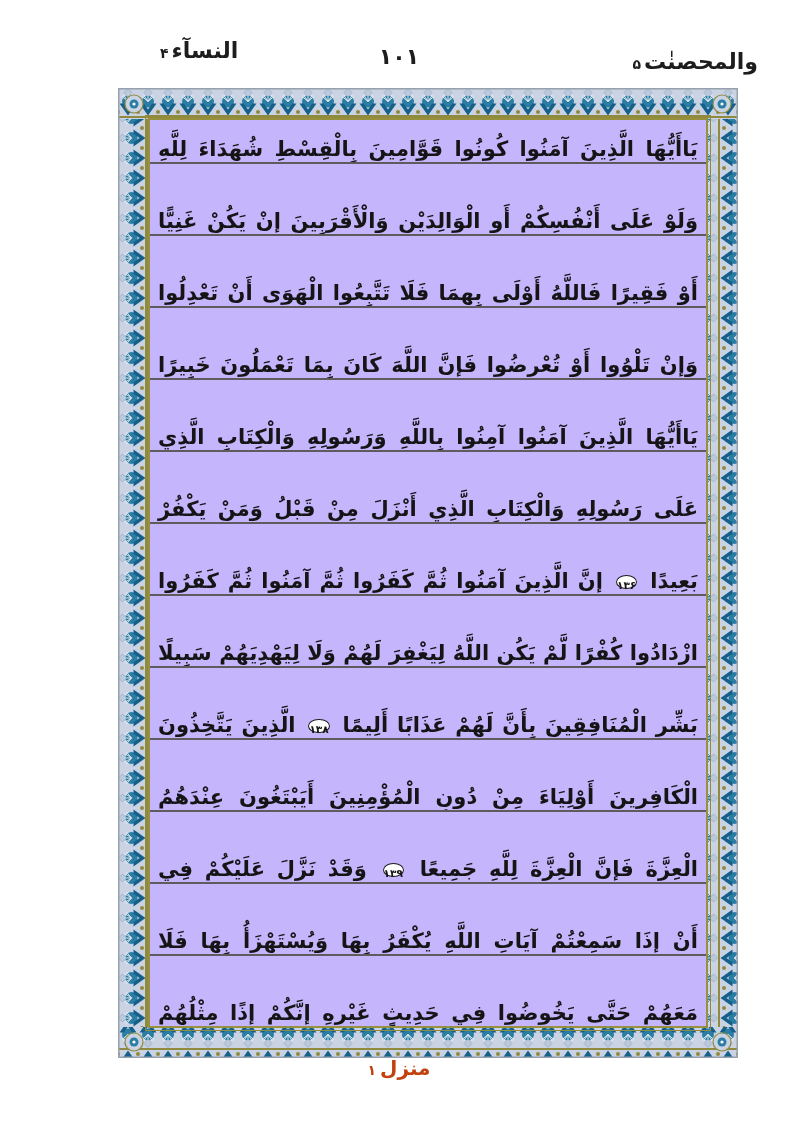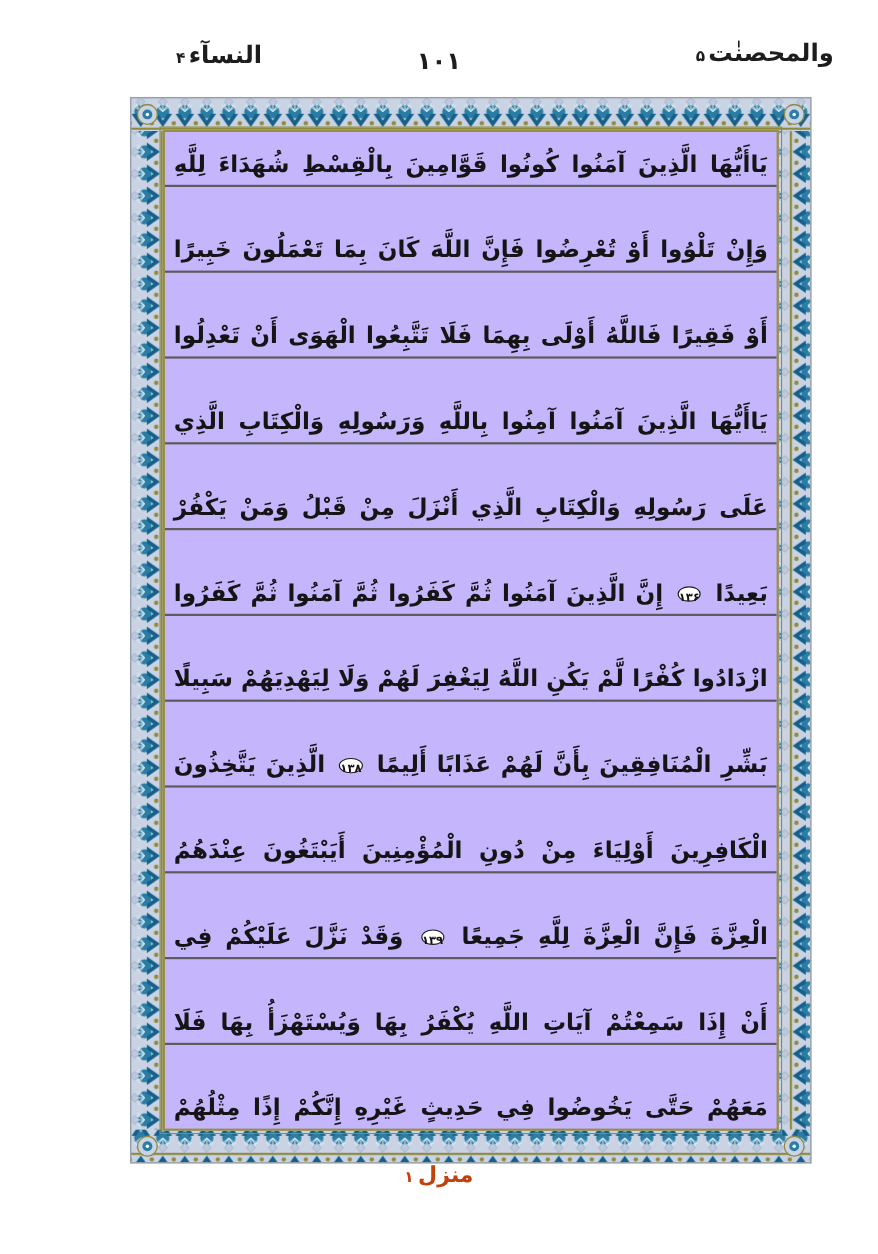--- a/index.html
+++ b/index.html
@@ -7,21 +7,21 @@
     position:relative;
     width:798px;height:1140px;
     background:#ffffff;
     font-family:"DejaVu Sans", sans-serif;
     overflow:hidden;
   }
   
   .runhead{position:absolute;top:36px;left:0;width:798px;height:42px;color:#1d1d1d;}
   .runhead .lbl{position:absolute;font-size:22px;font-weight:700;direction:rtl;white-space:nowrap;}
   .runhead .num{font-size:14px;font-weight:700;margin-right:3px;}
-  .juz-pos{right:40px;top:0;margin-left:19px;}
+  .juz-pos{right:40px;top:13px;margin-left:19px;}
   .pagenum-pos{left:50%;top:8px;transform:translateX(-50%);font-size:20px;}
   .surah-pos{left:160px;top:2px;}
   
   .frame{position:absolute;left:118px;top:88px;width:620px;height:970px;}
   .frame svg{position:absolute;inset:0;display:block;}
   .text-area{
     position:absolute;left:30px;top:30px;right:30px;bottom:30px;
     background:#c4b5fd;
     border:2px solid #97913e;
     outline:1px solid #8f8a3e;outline-offset:2px;
@@ -120,22 +120,23 @@
           <circle cx="16" cy="954" r="1.6" fill="#fff"></circle>
         <circle cx="604" cy="954" r="9" fill="#c9d3e3" stroke="#8f8a3e" stroke-width="1.2"></circle>
           <circle cx="604" cy="954" r="4.5" fill="#2b7da4"></circle>
           <circle cx="604" cy="954" r="1.6" fill="#fff"></circle>
       </g>
       <rect x="0.75" y="0.75" width="618.5" height="968.5" fill="none" stroke="#97a1ad" stroke-width="1.5"></rect>
     </svg>
 
     <div class="text-area">
         <div class="qline"><span>يَاأَيُّهَا الَّذِينَ آمَنُوا كُونُوا قَوَّامِينَ بِالْقِسْطِ شُهَدَاءَ لِلَّهِ</span> </div>
+        <div class="qline"><span>وَلَوْ عَلَى أَنْفُسِكُمْ أَوِ الْوَالِدَيْنِ وَالْأَقْرَبِينَ إِنْ يَكُنْ غَنِيًّا</span> </div>
+        <div class="qline"><span>أَوْ فَقِيرًا فَاللَّهُ أَوْلَى بِهِمَا فَلَا تَتَّبِعُوا الْهَوَى أَنْ تَعْدِلُوا</span> </div>
         <div class="qline"><span>وَإِنْ تَلْوُوا أَوْ تُعْرِضُوا فَإِنَّ اللَّهَ كَانَ بِمَا تَعْمَلُونَ خَبِيرًا</span>  </div>
-        <div class="qline"><span>أَوْ فَقِيرًا فَاللَّهُ أَوْلَى بِهِمَا فَلَا تَتَّبِعُوا الْهَوَى أَنْ تَعْدِلُوا</span> </div>
         <div class="qline"><span>يَاأَيُّهَا الَّذِينَ آمَنُوا آمِنُوا بِاللَّهِ وَرَسُولِهِ وَالْكِتَابِ الَّذِي نَزَّلَ</span> </div>
         <div class="qline"><span>عَلَى رَسُولِهِ وَالْكِتَابِ الَّذِي أَنْزَلَ مِنْ قَبْلُ وَمَنْ يَكْفُرْ بِاللَّهِ</span> </div>
         <div class="qline"><span>بَعِيدًا</span> <span class="aya">۱۳۶</span> <span>إِنَّ الَّذِينَ آمَنُوا ثُمَّ كَفَرُوا ثُمَّ آمَنُوا ثُمَّ كَفَرُوا ثُمَّ</span> </div>
         <div class="qline"><span>ازْدَادُوا كُفْرًا لَّمْ يَكُنِ اللَّهُ لِيَغْفِرَ لَهُمْ وَلَا لِيَهْدِيَهُمْ سَبِيلًا</span>  </div>
         <div class="qline"><span>بَشِّرِ الْمُنَافِقِينَ بِأَنَّ لَهُمْ عَذَابًا أَلِيمًا</span> <span class="aya">۱۳۸</span> <span>الَّذِينَ يَتَّخِذُونَ</span> </div>
         <div class="qline"><span>الْكَافِرِينَ أَوْلِيَاءَ مِنْ دُونِ الْمُؤْمِنِينَ أَيَبْتَغُونَ عِنْدَهُمُ</span> </div>
         <div class="qline"><span>الْعِزَّةَ فَإِنَّ الْعِزَّةَ لِلَّهِ جَمِيعًا</span> <span class="aya">۱۳۹</span> <span>وَقَدْ نَزَّلَ عَلَيْكُمْ فِي الْكِتَابِ</span> </div>
         <div class="qline"><span>أَنْ إِذَا سَمِعْتُمْ آيَاتِ اللَّهِ يُكْفَرُ بِهَا وَيُسْتَهْزَأُ بِهَا فَلَا تَقْعُدُوا</span> </div>
         <div class="qline"><span>مَعَهُمْ حَتَّى يَخُوضُوا فِي حَدِيثٍ غَيْرِهِ إِنَّكُمْ إِذًا مِثْلُهُمْ</span> </div>
       </div>

